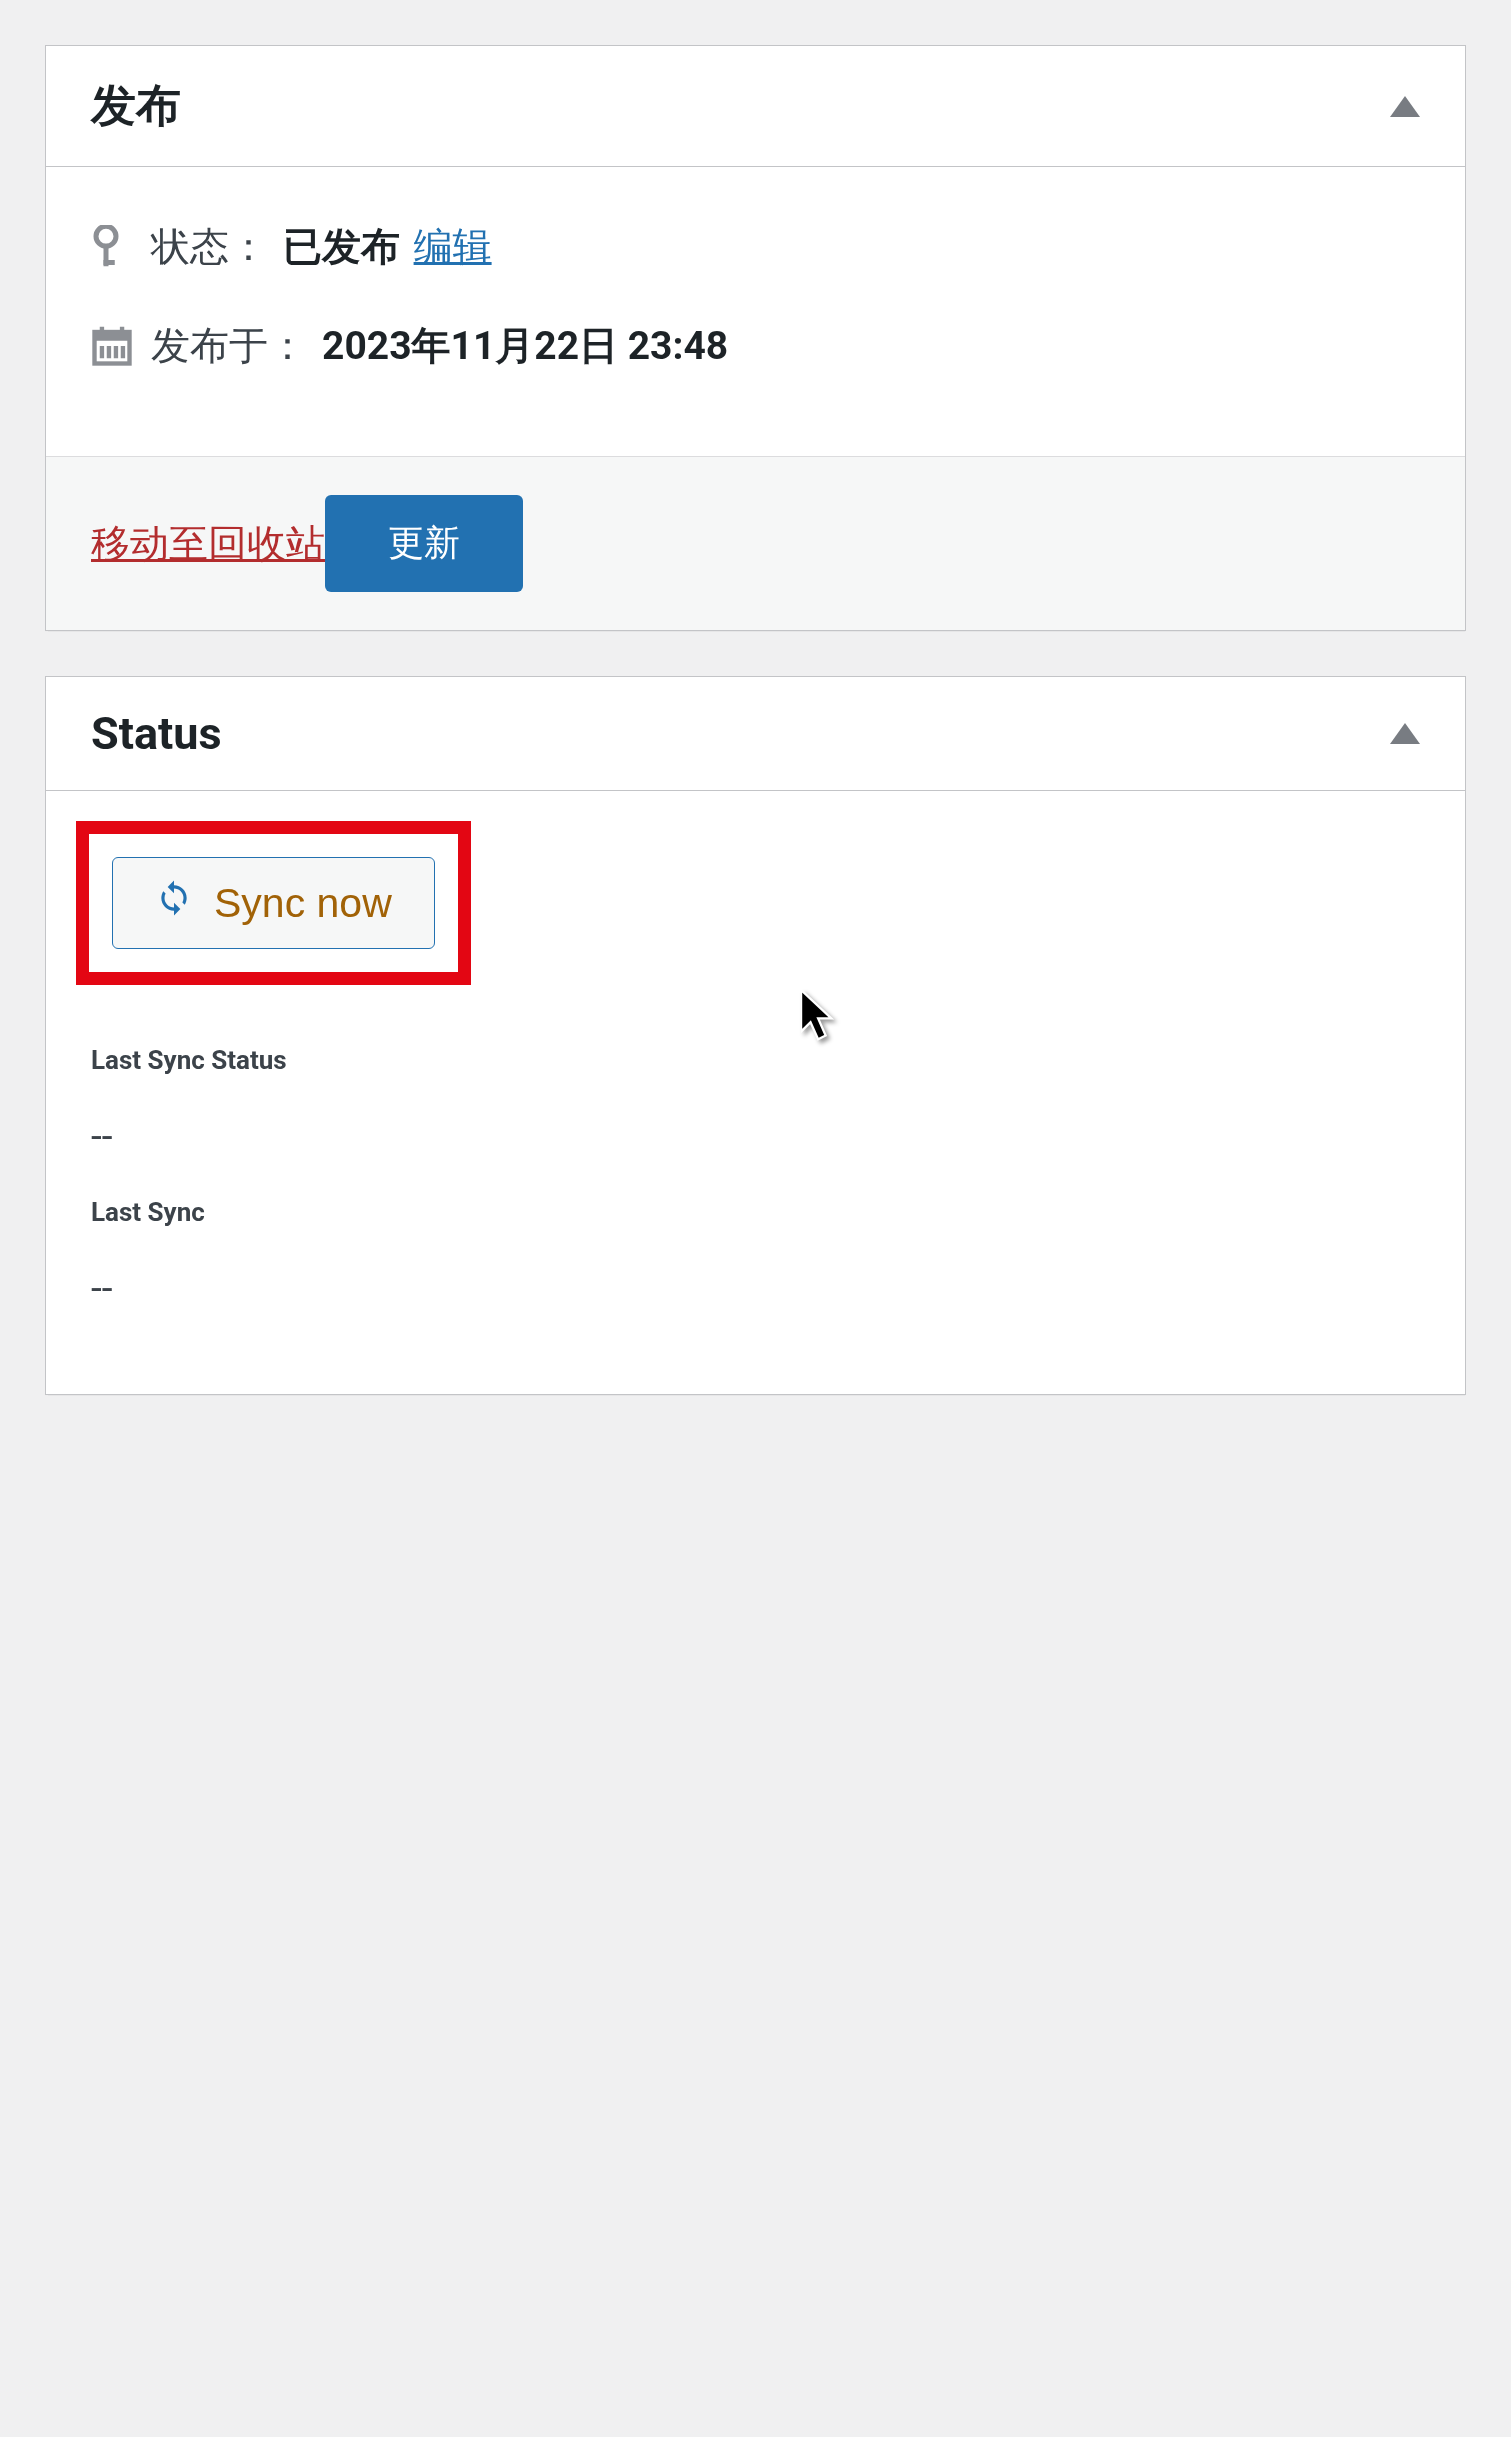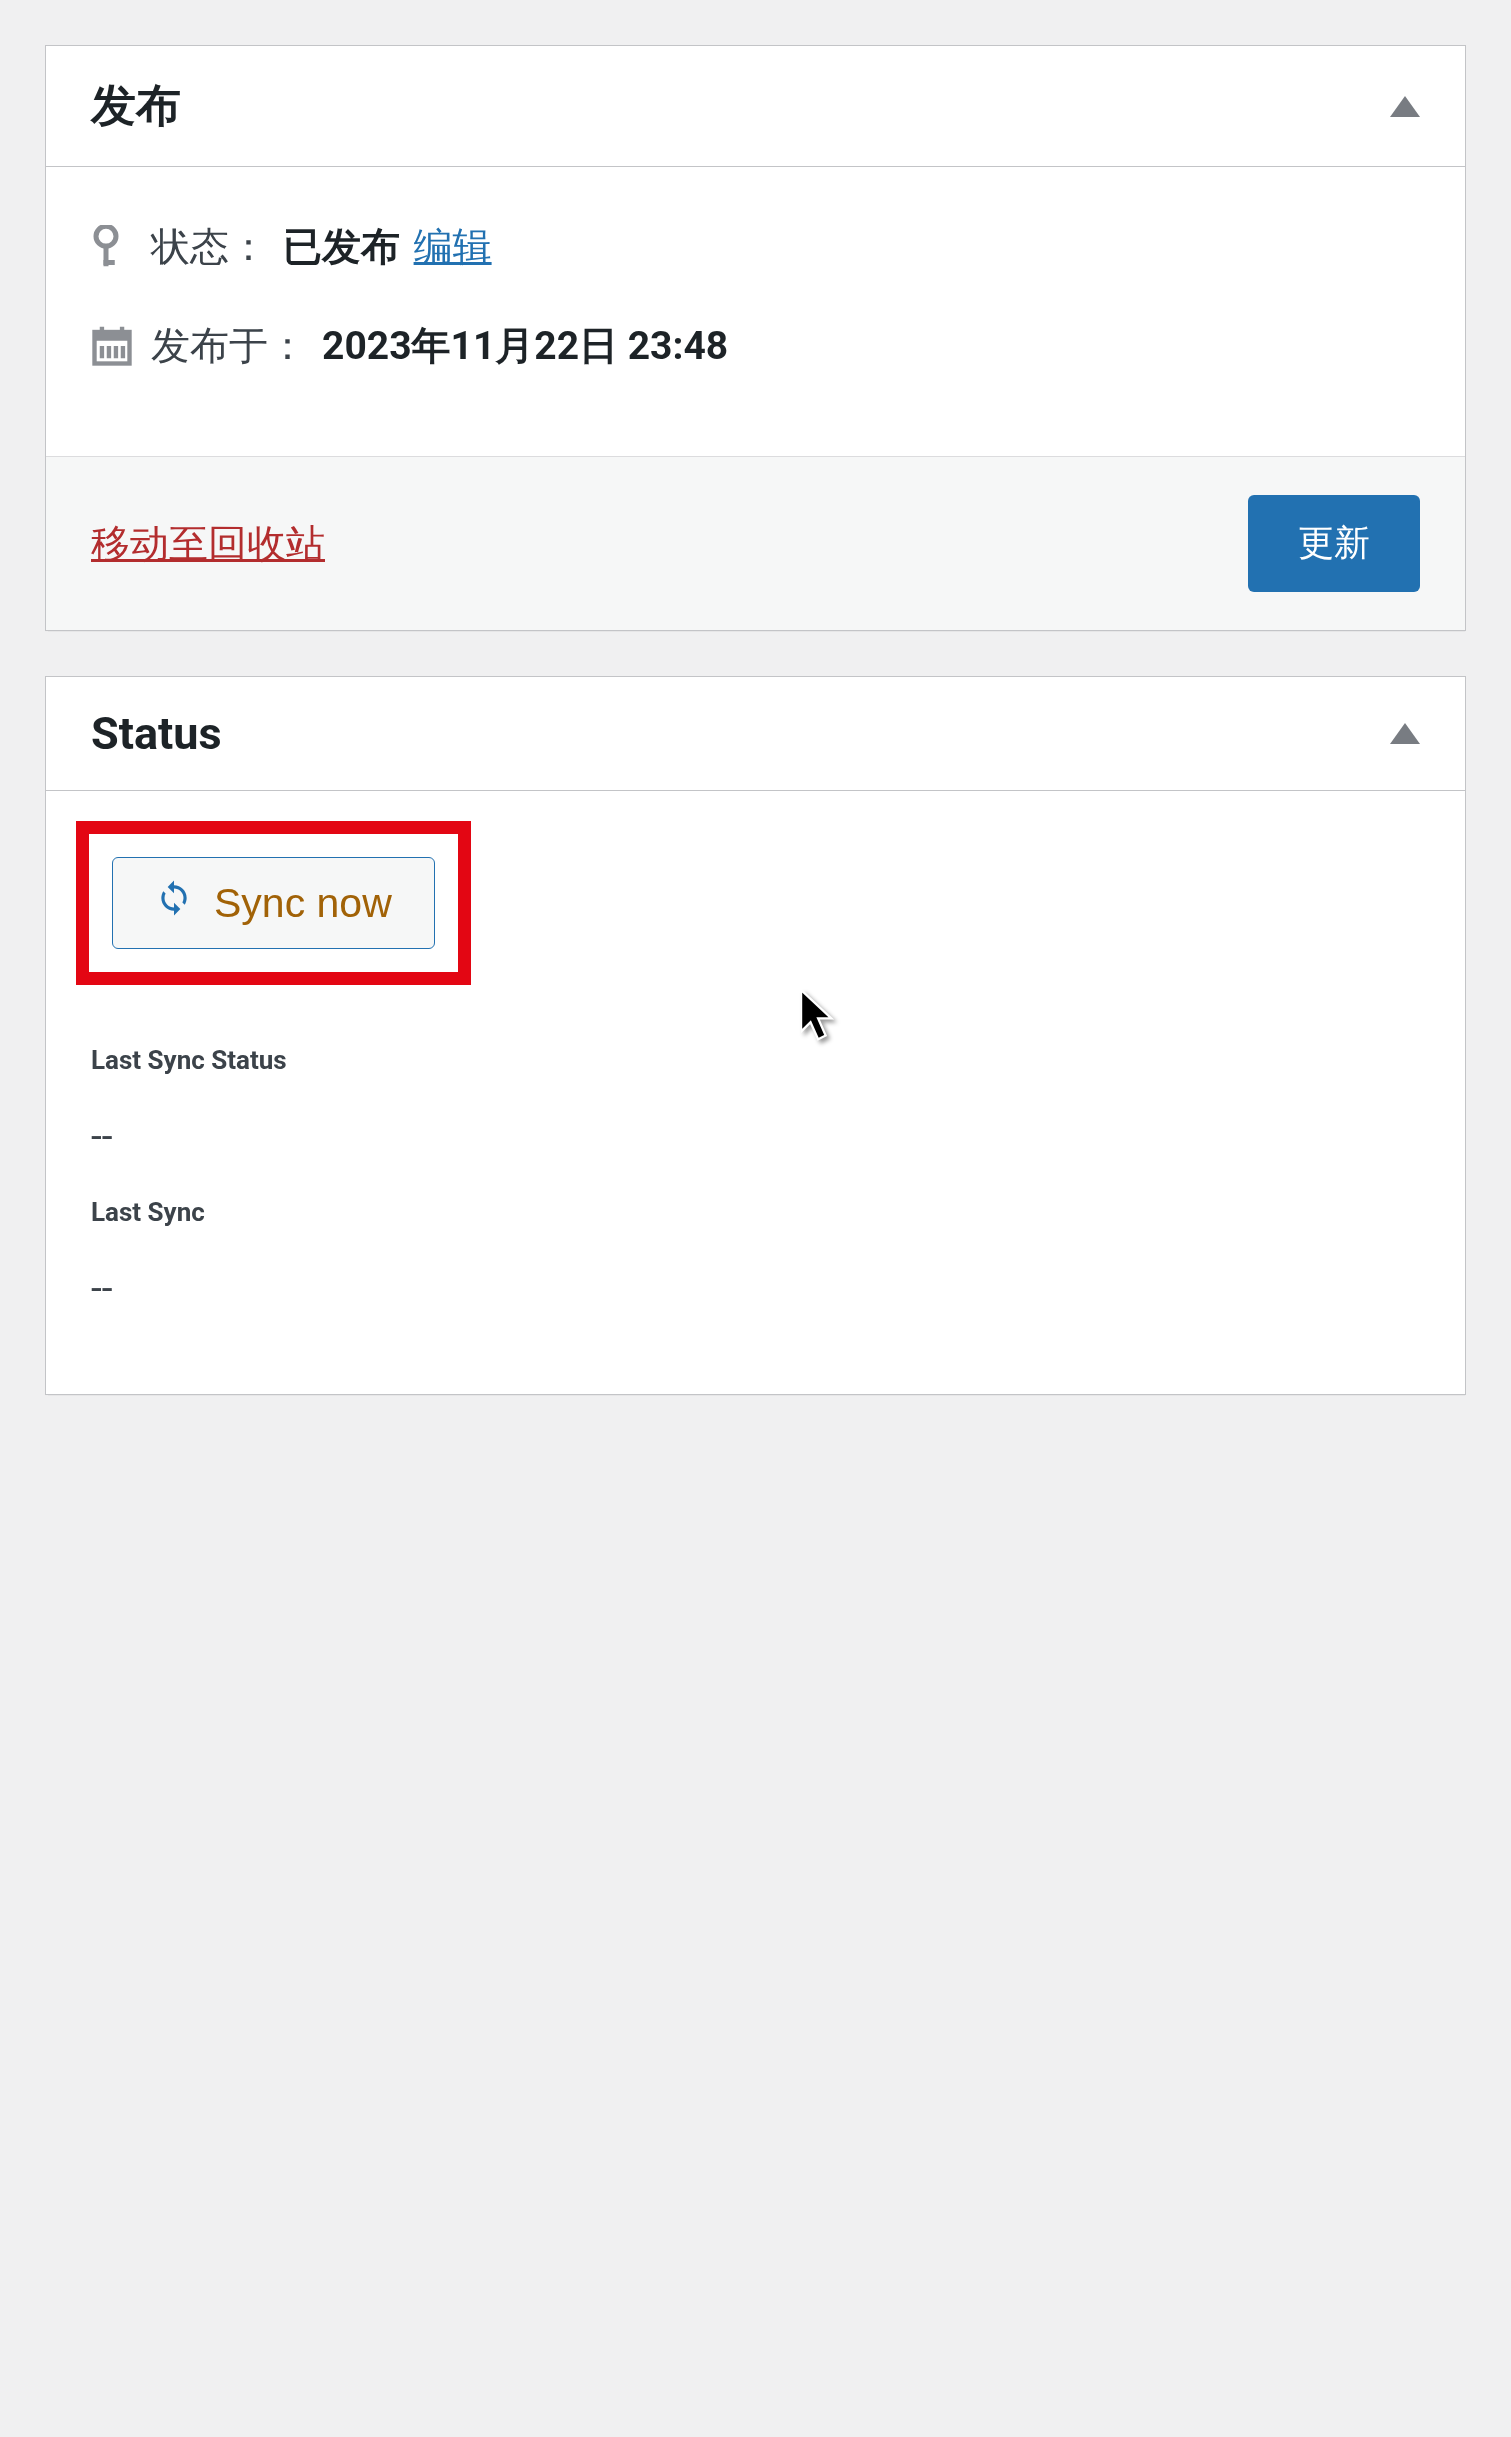--- a/index.html
+++ b/index.html
@@ -78,34 +78,34 @@
     }
     .date-value {
       font-weight: 700;
       color: #1d2327;
     }
     .metabox-footer {
       background: #f6f7f7;
       border-top: 0.8px solid #dcdcde;
       padding: 38px 45px;
       display: flex;
-      justify-content: space-between;
+      justify-content: flex-start;
       align-items: center;
     }
     .trash-link {
       color: #b32d2e;
       text-decoration: underline;
       font-size: 39px;
       cursor: pointer;
     }
     .update-button {
       background: #2271b1;
       color: #fff;
       border: none;
-      padding: 24px 50px;
+      padding: 24px 63px;
       font-size: 36px;
       border-radius: 6px;
       cursor: pointer;
       font-weight: 400;
     }
     .actions-body {
       padding: 30px 30px 45px 30px;
     }
     .highlight-box {
       border: 13.6px solid #e30613;

